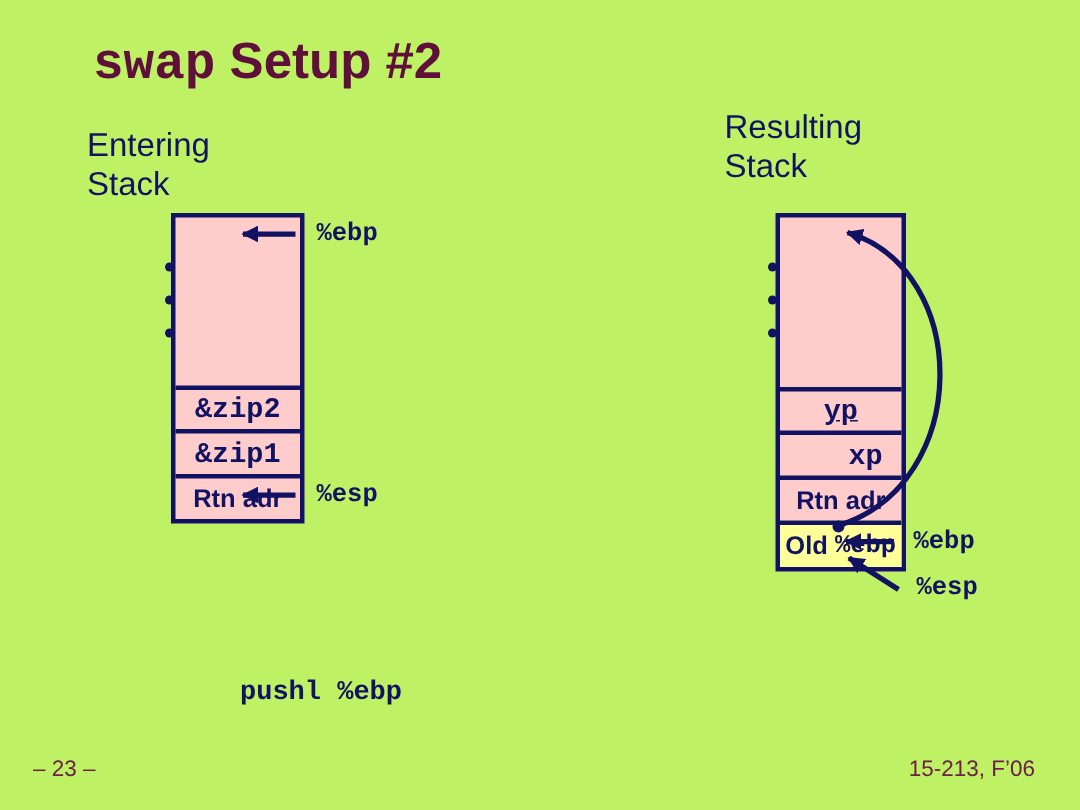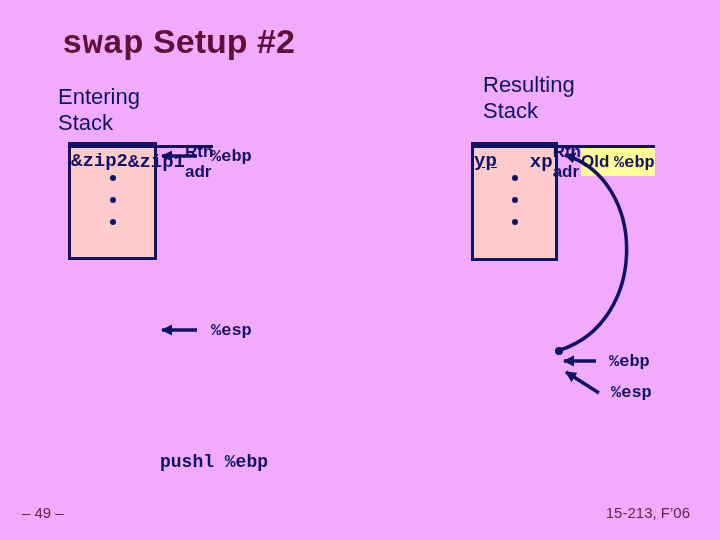--- a/index.html
+++ b/index.html
@@ -1,32 +1,32 @@
 <!DOCTYPE html>
 <html><head>
 <meta charset="utf-8">
 <style>
   html,body{margin:0;padding:0;background:#fff;}
-  .slide{position:relative;width:720px;height:540px;background:#f0abfc;overflow:hidden;
+  .slide{position:relative;width:720px;height:540px;background:#bef264;overflow:hidden;
          font-family:"Liberation Sans",sans-serif;}
 
   
   .title{position:absolute;left:62px;top:24px;font-size:34px;font-weight:bold;
          color:#5e0f3a;white-space:nowrap;line-height:1;}
   .title .code-part{font-family:"Liberation Mono",monospace;}
 
   
   .heading{position:absolute;color:#121262;font-weight:normal;font-size:22px;
            line-height:26px;white-space:pre-line;}
   .heading-entering{left:58px;top:84px;}
   .heading-resulting{left:483px;top:72px;}
 
   
   .stack{position:absolute;border:3px solid #121262;background:#ffcccc;
-         display:flex;flex-direction:row;}
+         display:flex;flex-direction:column;margin-left:46px;}
   .stack-left{left:68px;top:142px;width:83px;}
   .stack-right{left:471px;top:142px;width:81px;}
   .cell{border-top:3px solid #121262;display:flex;align-items:center;justify-content:center;
         color:#121262;font-weight:bold;}
   .dots-cell{border-top:none;}
   .cell-mono{font-family:"Liberation Mono",monospace;font-size:19px;}
   .cell-sans{font-size:17px;}
   .stack-left .dots-cell{height:112px;}
   .stack-left .row1{height:26px;}
   .stack-left .row2{height:27px;}
@@ -114,16 +114,16 @@
     </g>
     <circle cx="559" cy="351" r="4" fill="#121262"></circle>
   </svg>
 
   <div class="code">
     <div class="indent">pushl %ebp</div>
     
     
   </div>
 
-  <div class="footer-left">– 49 –</div>
+  <div class="footer-left">– 23 –</div>
   <div class="footer-right">15-213, F’06</div>
 
 </div>
 
 </body></html>

